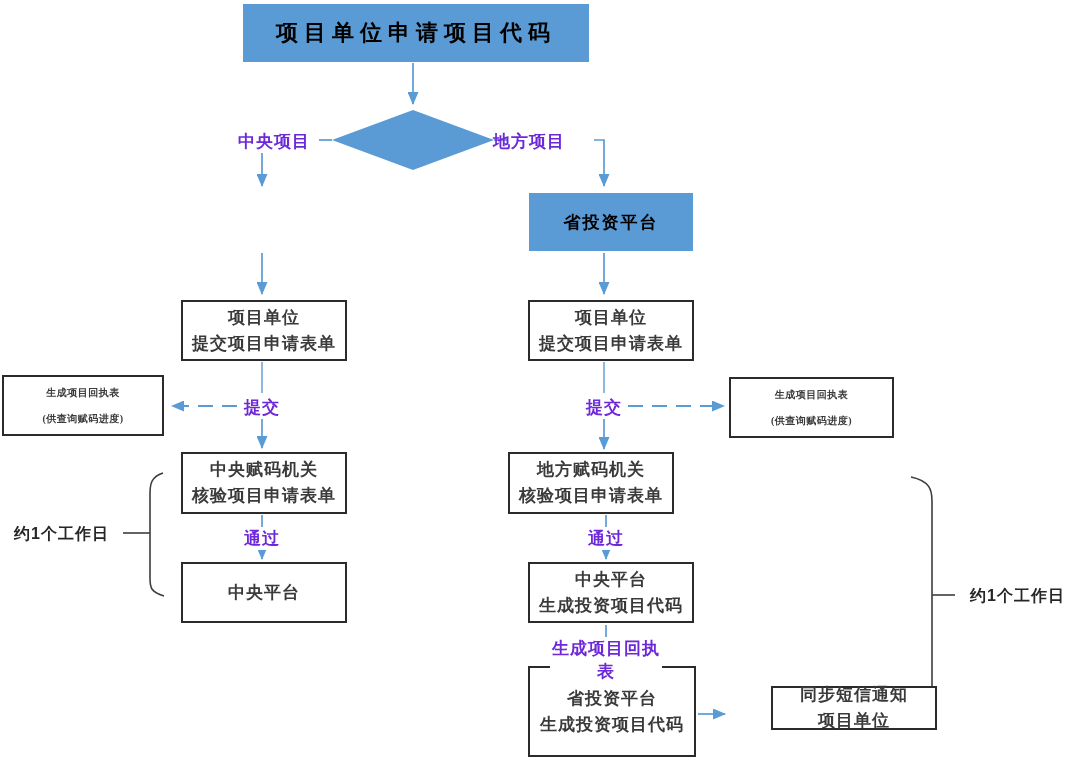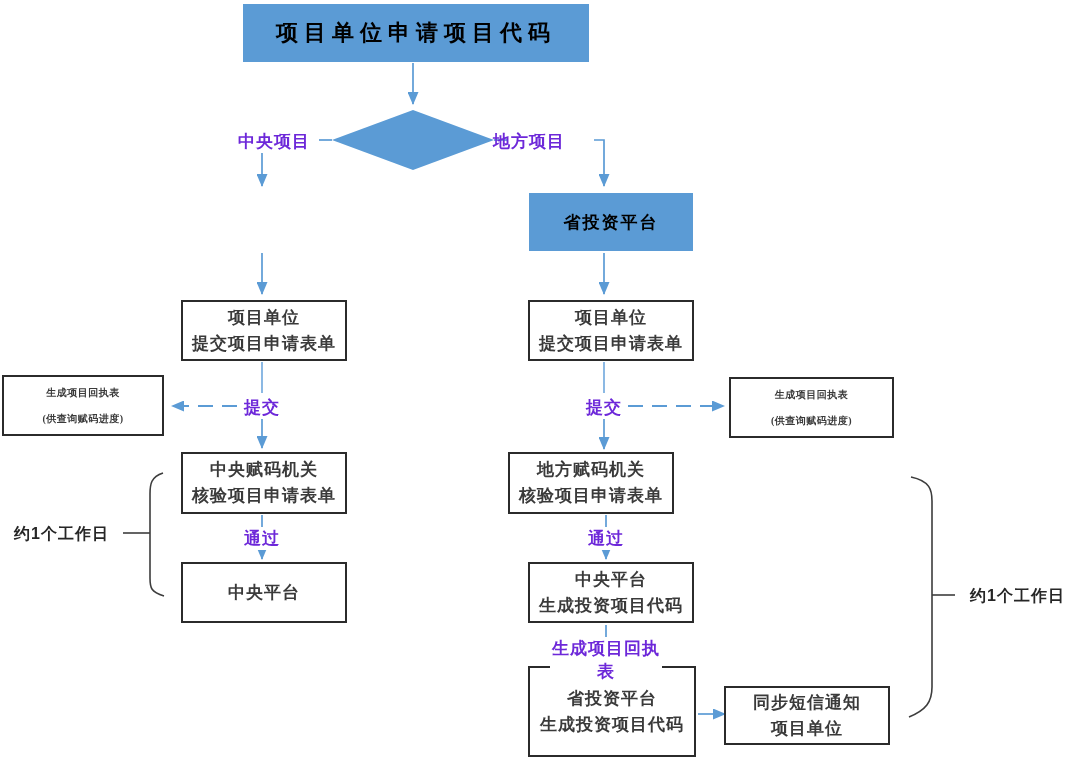--- a/index.html
+++ b/index.html
@@ -112,21 +112,21 @@
   <div class="box white" style="left:528px;top:562px;width:166px;height:61px;">
     <span class="line2">中央平台</span>
     <span class="line2">生成投资项目代码</span>
   </div>
 
   <div class="box white" style="left:528px;top:666px;width:168px;height:91px;">
     <span class="line2">省投资平台</span>
     <span class="line2">生成投资项目代码</span>
   </div>
 
-  <div class="box white" style="left:724px;top:686px;width:166px;height:59px;">
+  <div class="box white" style="left:771px;top:686px;width:166px;height:44px;">
     <span class="line2">同步短信通知</span>
     <span class="line2">项目单位</span>
   </div>
 
   <div class="lbl flow" style="left:239px;top:396px;width:46px;">提交</div>
   <div class="lbl flow" style="left:581px;top:396px;width:46px;">提交</div>
   <div class="lbl flow mask" style="left:239px;top:527px;width:46px;">通过</div>
   <div class="lbl flow mask" style="left:583px;top:527px;width:46px;">通过</div>
   <div class="lbl flow mask" style="left:550px;top:637px;width:112px;">生成项目回执表</div>
 

